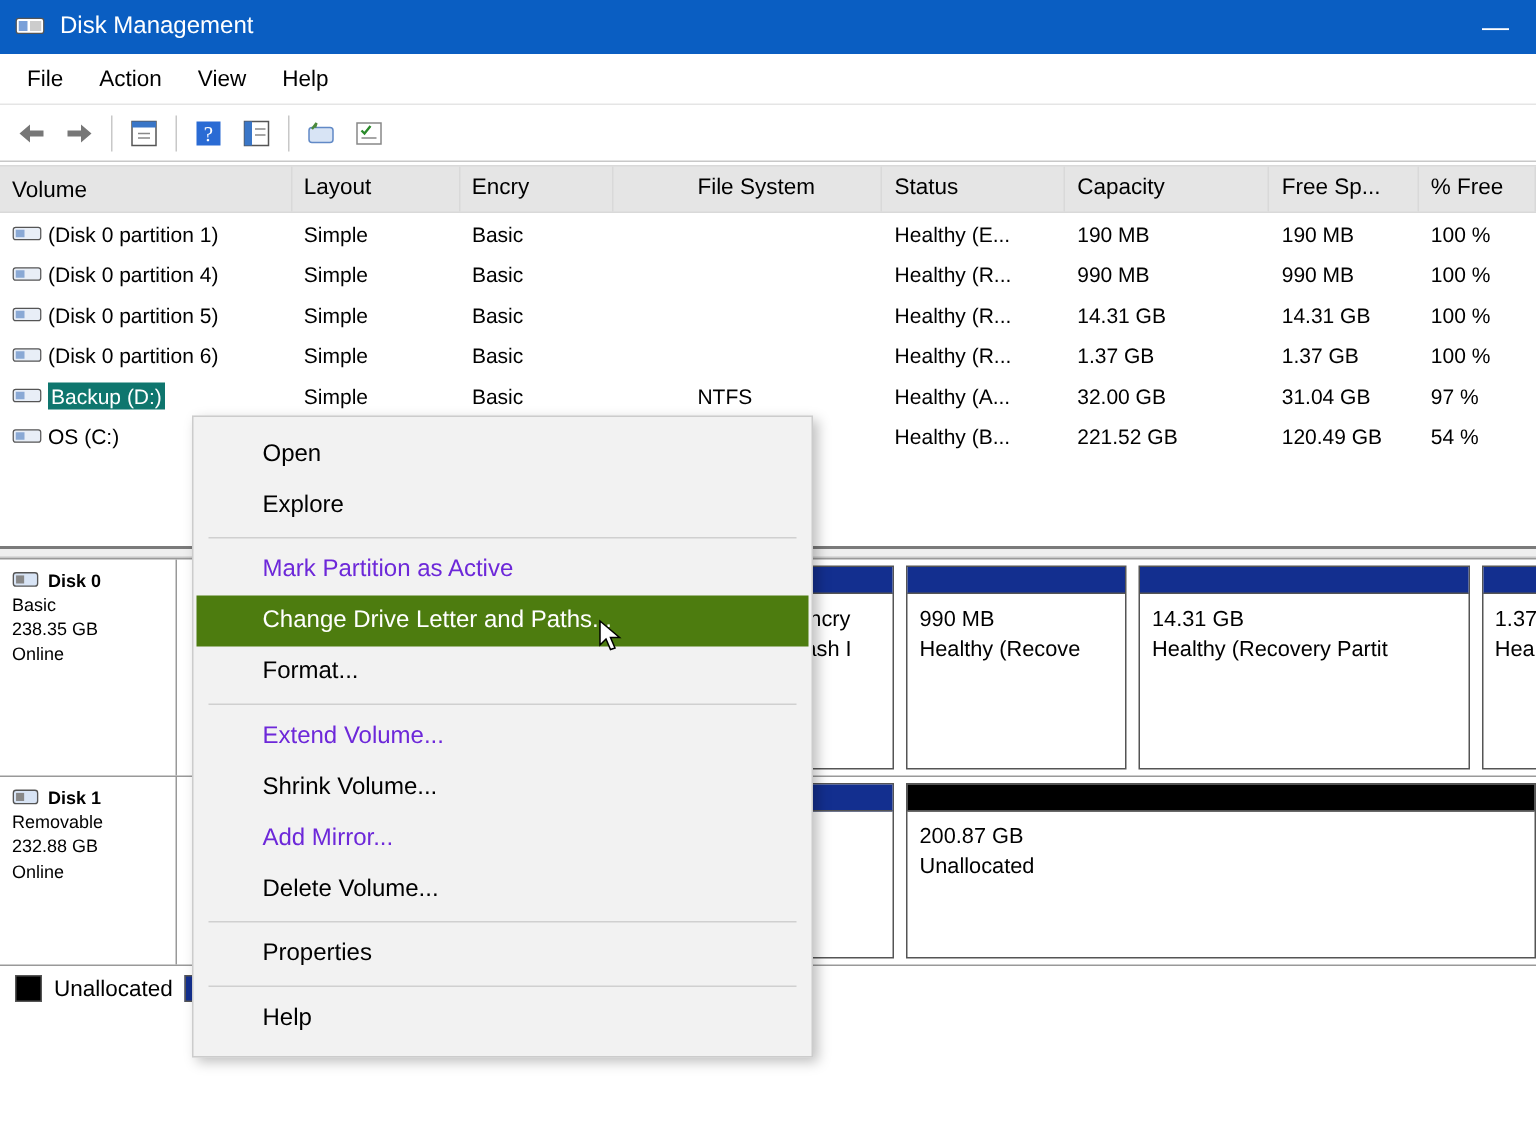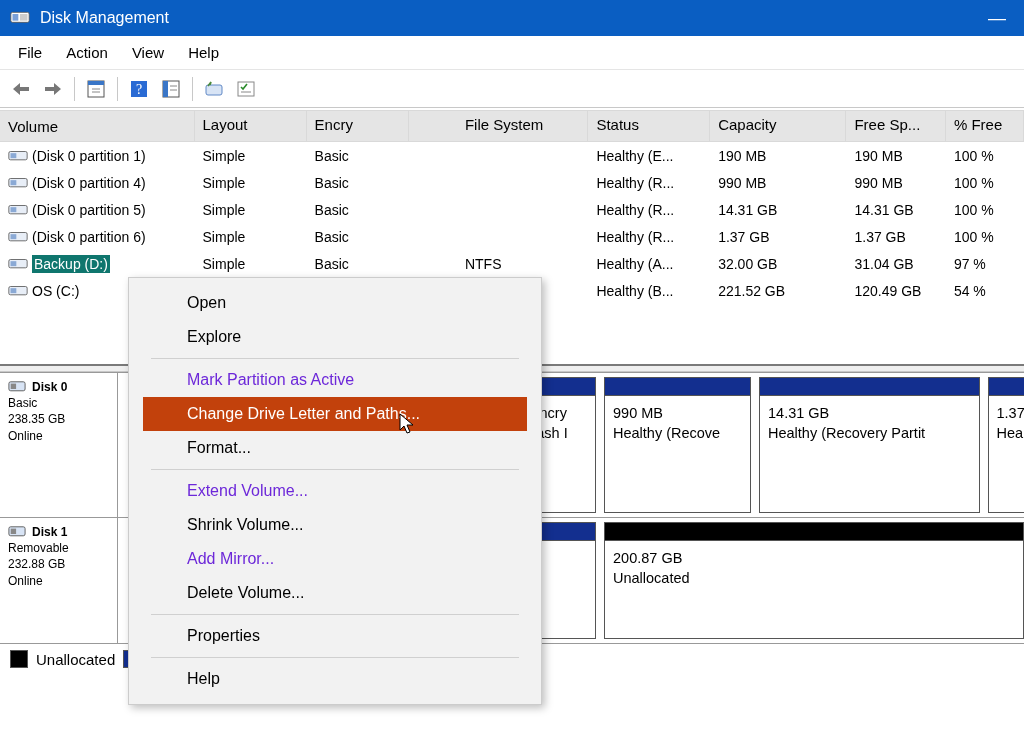--- a/index.html
+++ b/index.html
@@ -155,30 +155,30 @@
   .sw.blue { background:#132f8f; }
   
   .ctx-menu {
     position: absolute;
     left: 128px;
     top: 277px;
     width: 414px;
     background: #f2f2f2;
     border: 1px solid #ccc;
     box-shadow: 3px 3px 8px rgba(0,0,0,.25);
-    padding: 8px 14px;
+    padding: 8px 2px;
     z-index: 100;
   }
   .ctx-item {
     padding: 8px 20px 8px 44px;
     font-size: 16px;
     white-space: nowrap;
   }
   .ctx-item.disabled { color:#6d28d9; }
-  .ctx-item.highlight { background:#c2410c; color:#fff;}
+  .ctx-item.highlight { background:#4d7c0f; color:#fff;}
   .ctx-sep { height:1px; background:#d0d0d0; margin:4px 8px;}
   .cursor {
     position:absolute;
     left:398px; top:412px;
     z-index:200;
     pointer-events:none;
   }
 </style>
 </head>
 <body>

